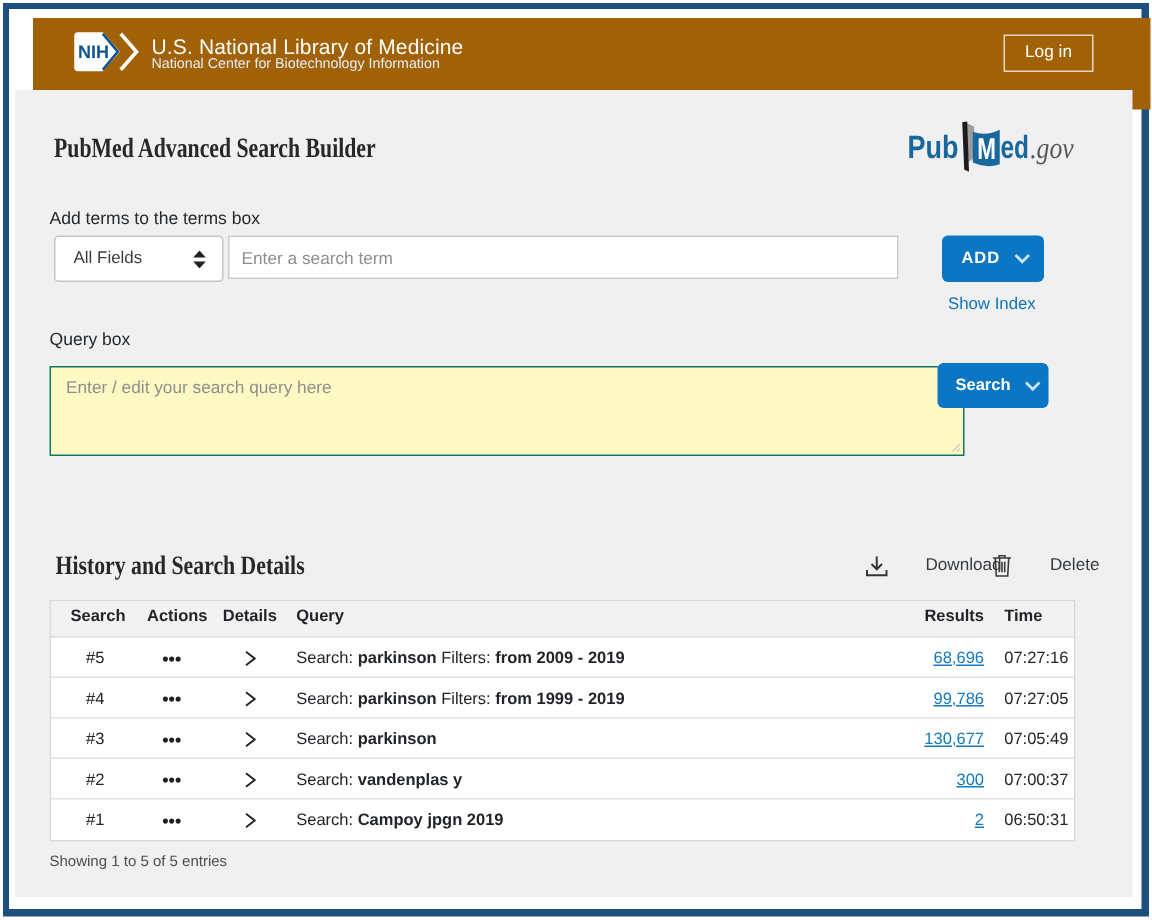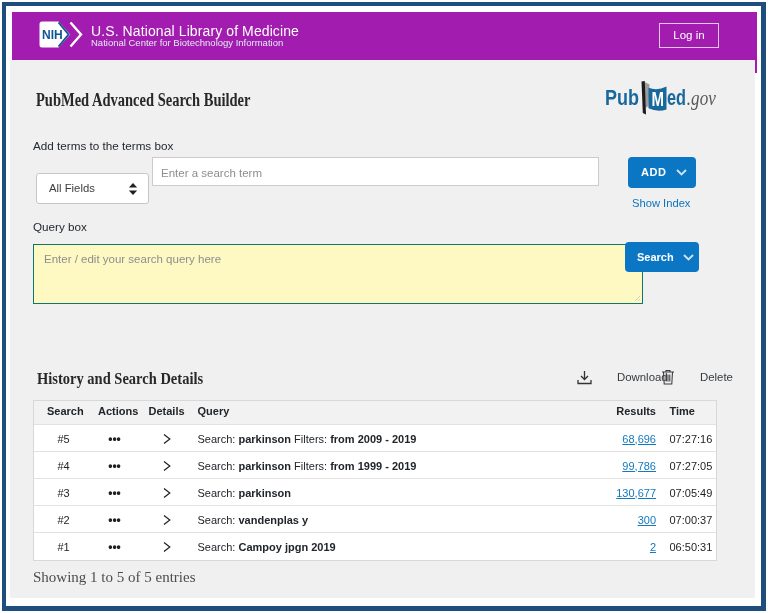--- a/index.html
+++ b/index.html
@@ -1,28 +1,28 @@
 <!DOCTYPE html>
 <html><head>
 <meta charset="utf-8">
 <style>
   html,body{margin:0;padding:0;}
   body{width:768px;height:613px;background:#ffffff;font-family:"Liberation Sans",sans-serif;position:relative;overflow:hidden;}
   .abs{position:absolute;}
   .frame{left:2px;top:2px;width:755px;height:600px;border:4px solid #1d4e7d;border-right-width:5px;border-bottom-width:5px;}
-  .header{left:12px;top:12px;width:745px;height:61px;background:#a21caf;}
+  .header{left:22px;top:12px;width:745px;height:61px;background:#a16207;}
   .gray{left:10px;top:60px;width:745px;height:538px;background:#f0f0f0;}
   .hdr-title{left:79px;top:11px;color:#ffffff;font-size:14px;letter-spacing:.1px;}
   .hdr-sub{left:79px;top:25px;color:#e4ecf4;font-size:9.5px;}
   .login{left:647px;top:11px;width:58px;height:23px;border:1px solid rgba(255,255,255,.75);color:#fff;font-size:11.5px;text-align:center;line-height:23px;}
   h1,h2{margin:0;font-family:"Liberation Serif",serif;font-weight:bold;color:#282828;}
   .h-main{left:36px;top:89px;font-size:14.5px;transform:scaleY(1.28);transform-origin:0 0;}
   .lbl{color:#24292e;font-size:11.7px;}
   .lbl1{left:33px;top:139px;}
-  .selectbox{left:36px;top:157px;width:111px;height:29px;background:#fff;border:1px solid #c6c6c6;border-radius:3px;margin-top:16px;}
+  .selectbox{left:36px;top:157px;width:111px;height:29px;background:#fff;border:1px solid #c6c6c6;border-radius:3px;}
   .selectbox .txt{position:absolute;left:12px;top:8px;font-size:11.3px;color:#3c3c3c;}
   .inputbox{left:152px;top:157px;width:447px;height:29px;background:#fff;border:1px solid #cccccc;box-sizing:border-box;}
   .ph{color:#8e8e8e;font-size:11.5px;}
   .inputbox .ph{position:absolute;left:8px;top:8.5px;}
   .btn{background:#0b76c4;border-radius:4px;color:#fff;font-weight:bold;font-size:11px;}
   .addbtn{left:628px;top:157px;width:68px;height:31px;}
   .addbtn .t{position:absolute;left:13px;top:9px;letter-spacing:.6px;}
   .showindex{left:632px;top:197px;color:#0d74bc;font-size:11.2px;}
   .lbl2{left:33px;top:220px;}
   .querybox{left:33px;top:244px;width:610px;height:60px;background:#fef9c3;border:1px solid #0f766e;box-sizing:border-box;}
@@ -39,21 +39,21 @@
   .cs{left:13px;width:33px;text-align:center;}
   .ca{left:64px;width:39px;text-align:center;}
   .cd{left:114.5px;width:36px;text-align:center;}
   .cq{left:163.5px;}
   .cr{width:140px;text-align:right;left:482px;}
   .ct{left:635.5px;}
   .blue{color:#1479bd;text-decoration:underline;}
   .dots{font-size:12px;letter-spacing:0;color:#212121;font-weight:bold;left:61px;}
   .chev{position:absolute;top:50%;transform:translateY(-50%);left:114.5px;width:36px;text-align:center;line-height:0;}
   .bb{font-weight:bold;}
-  .showing{left:33px;top:569px;color:#4d4d4d;font-size:15px;font-family:Liberation Serif, serif;}
+  .showing{left:33px;top:569px;color:#4d4d4d;font-size:10px;}
 </style>
 </head>
 <body>
 <div class="abs frame"></div>
 <div class="abs header">
   <svg class="abs" style="left:27px;top:9px" width="46" height="27" viewBox="0 0 46 27">
     <path d="M3 0.5 H19.5 L31 13.5 L19.5 26.5 H3 Q0.5 26.5 0.5 24 V3 Q0.5 0.5 3 0.5 Z" fill="#ffffff"></path>
     <path d="M19.5 1.5 L29.5 13.5 L19.5 25.5" fill="none" stroke="#0f5493" stroke-width="1.8"></path>
     <text x="3" y="17.8" font-family="Liberation Sans,sans-serif" font-weight="bold" font-size="12" fill="#0f5493">NIH</text>
     <path d="M31.5 1.5 L42 13.5 L31.5 25.5" fill="none" stroke="#ffffff" stroke-width="2.4"></path>

